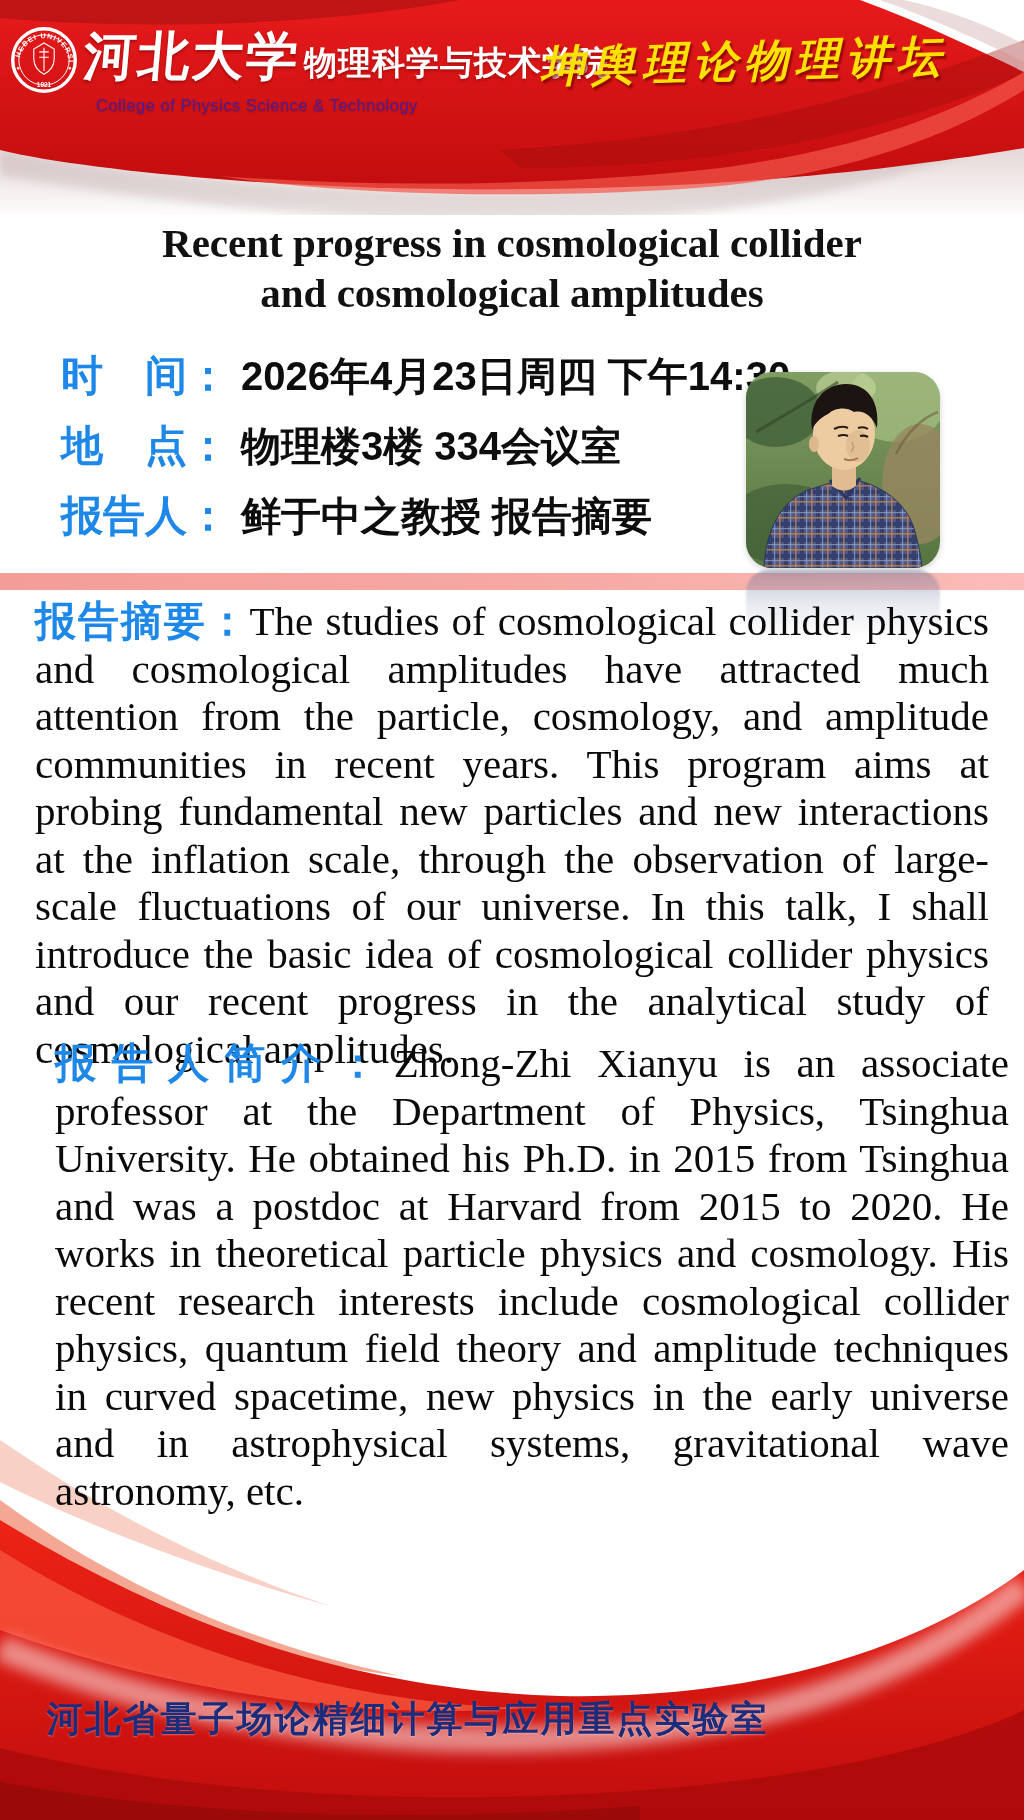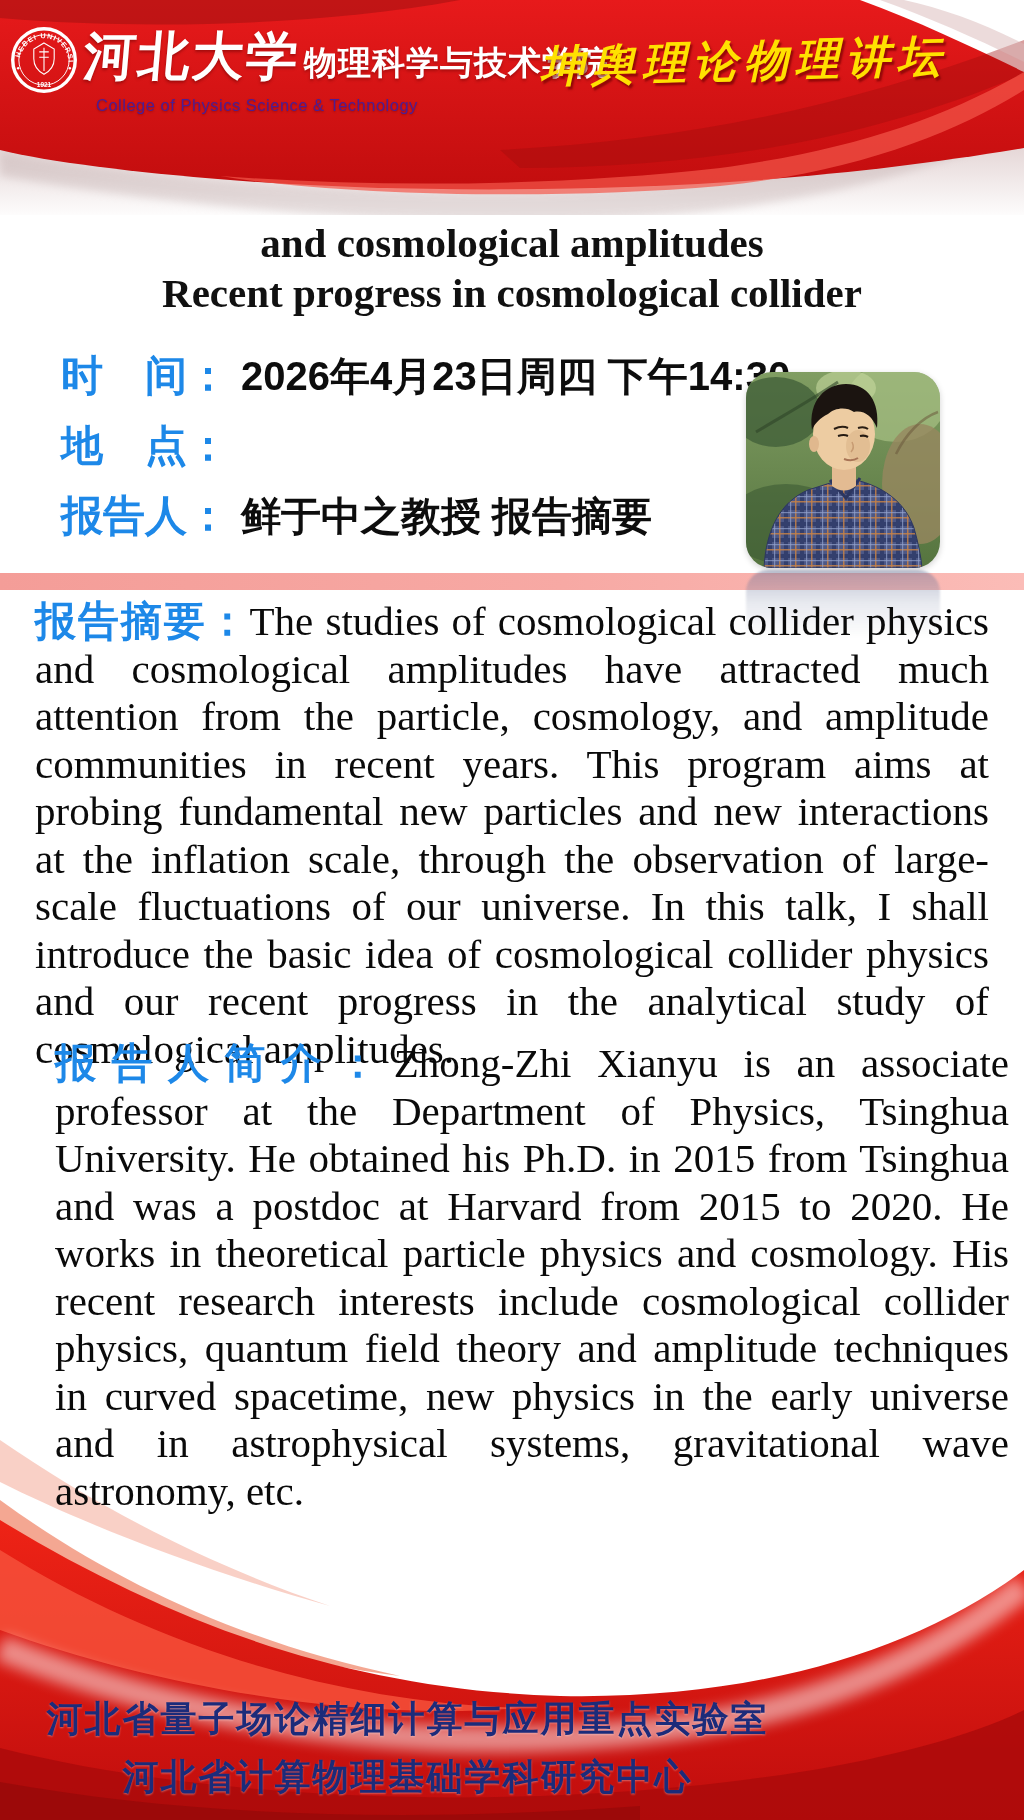--- a/index.html
+++ b/index.html
@@ -112,31 +112,32 @@
   </svg>
 
   <div class="hdr-names">
     <span class="uni-cn">河北大学</span>
     <span class="col-cn">物理科学与技术学院</span>
   </div>
   <div class="col-en">College of Physics Science &amp; Technology</div>
   <div class="forum">坤舆理论物理讲坛</div>
 
   <div class="title">
+    <div>Recent progress in cosmological collider</div>
     <div>and cosmological amplitudes</div>
-    <div>Recent progress in cosmological collider</div>
   </div>
 
   <div class="info">
     <div class="info-row">
       <span class="info-label">时　间：</span>
       <span class="info-value">2026年4月23日周四 下午14:30</span>
     </div>
     <div class="info-row">
       <span class="info-label">地　点：</span>
+      <span class="info-value">物理楼3楼 334会议室</span>
     </div>
     <div class="info-row">
       <span class="info-label">报告人：</span>
       <span class="info-value">鲜于中之教授 报告摘要</span>
     </div>
   </div>
 
   <div class="photo">
     <svg viewBox="0 0 194 196" preserveAspectRatio="none" aria-hidden="true">
       <defs>
@@ -204,15 +205,14 @@
 
     <path d="M0,170 C160,270 340,322 520,328 C360,342 160,308 0,250 Z" fill="#f6503a" opacity=".85"></path>
 
     <path d="M0,268 C220,356 480,378 700,344 C840,322 950,266 1024,206" stroke="#ffffff" stroke-width="26" fill="none" opacity=".5" filter="url(#fsoft)"></path>
 
     <path d="M0,368 C240,428 560,430 800,392 C900,376 980,352 1024,330 L1024,440 L0,440 Z" fill="#ab0a0a" opacity=".85"></path>
     <path d="M0,402 C200,438 420,442 640,426 L640,440 L0,440 Z" fill="#8f0808" opacity=".6"></path>
   </svg>
 
   <div class="ftr-line ftr-line1">河北省量子场论精细计算与应用重点实验室</div>
-  <div class="ftr-line ftr-line2">河北省计算物理基础学科研究中心</div>
 
 </div>
 
 </body></html>

